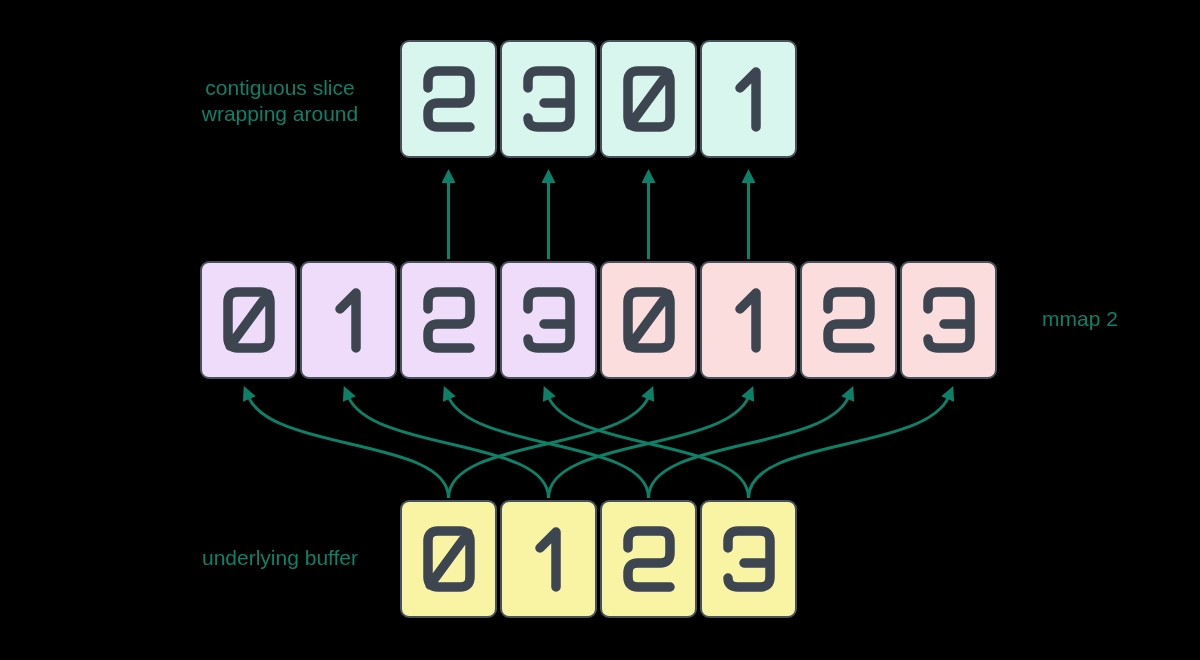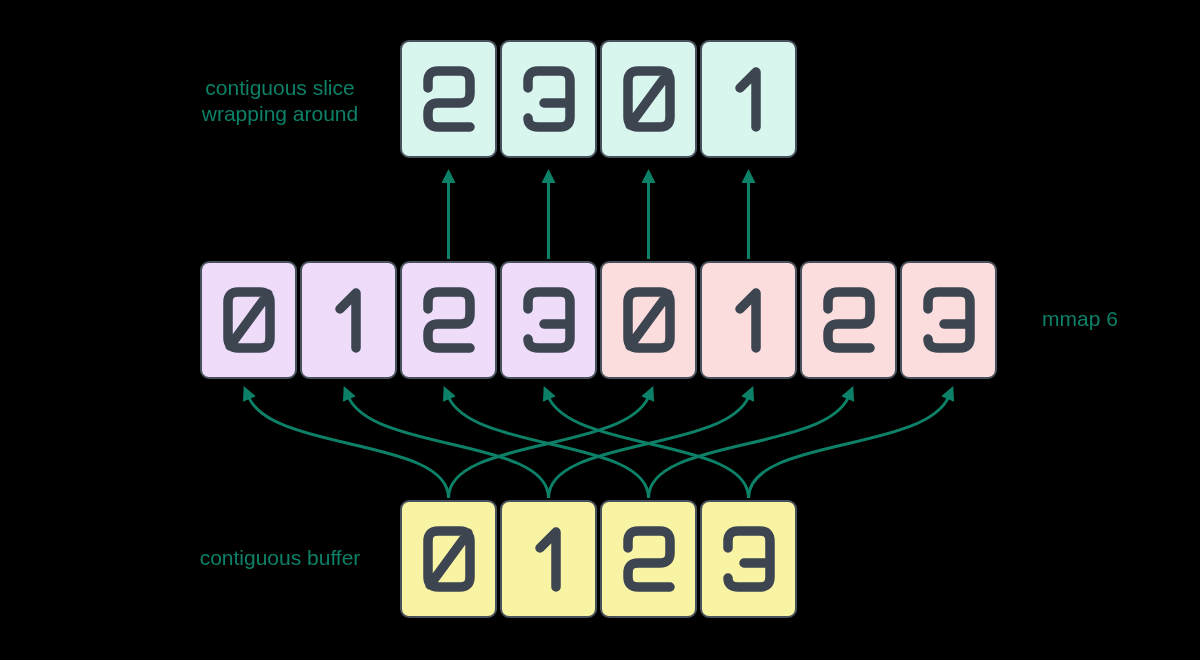--- a/index.html
+++ b/index.html
@@ -41,22 +41,22 @@
   #arrows .arrow { fill:none; stroke: var(--accent, #0d8068); stroke-width:3; }
   #arrows .arrowhead { fill: var(--accent, #0d8068); }
 </style>
 </head>
 <body>
 
 <div class="stage">
 
   <div class="label" id="slice-label">contiguous slice
 wrapping around</div>
-  <div class="label" id="mmap2-label">mmap 6</div>
-  <div class="label" id="buffer-label">contiguous buffer</div>
+  <div class="label" id="mmap2-label">mmap 2</div>
+  <div class="label" id="buffer-label">underlying buffer</div>
 
   <div class="row" id="slice-row">
     <div class="cell slice-cell">
         <svg class="digit" viewBox="0 0 60 72">
           <path d="M9,25 V18 Q9,8 19,8 H41 Q51,8 51,18 V30 Q51,40 41,40 H19 Q9,40 9,50 V54 Q9,64 19,64 H51"></path>
         </svg>
       </div>
     <div class="cell slice-cell">
         <svg class="digit" viewBox="0 0 60 72">
           <path d="M9,25 V18 Q9,8 19,8 H41 Q51,8 51,18 V54 Q51,64 41,64 H19 Q9,64 9,55 M25,40 H51"></path>

